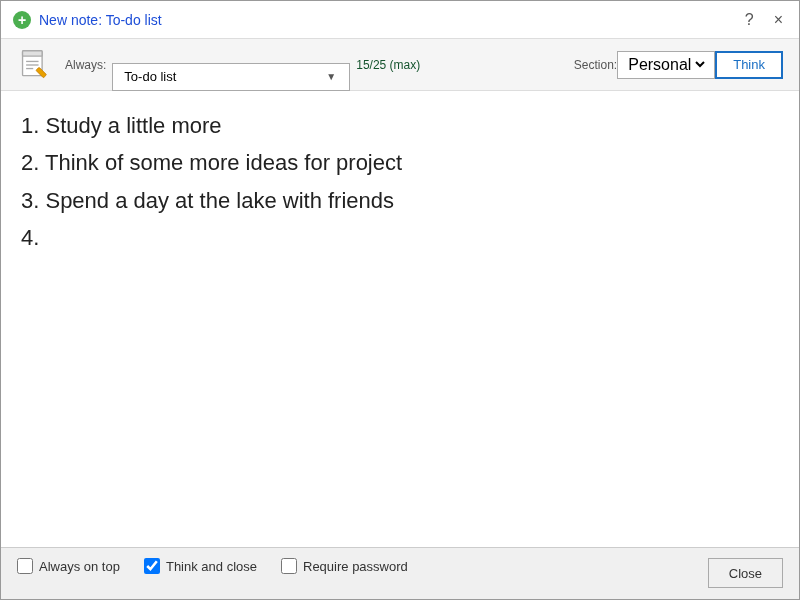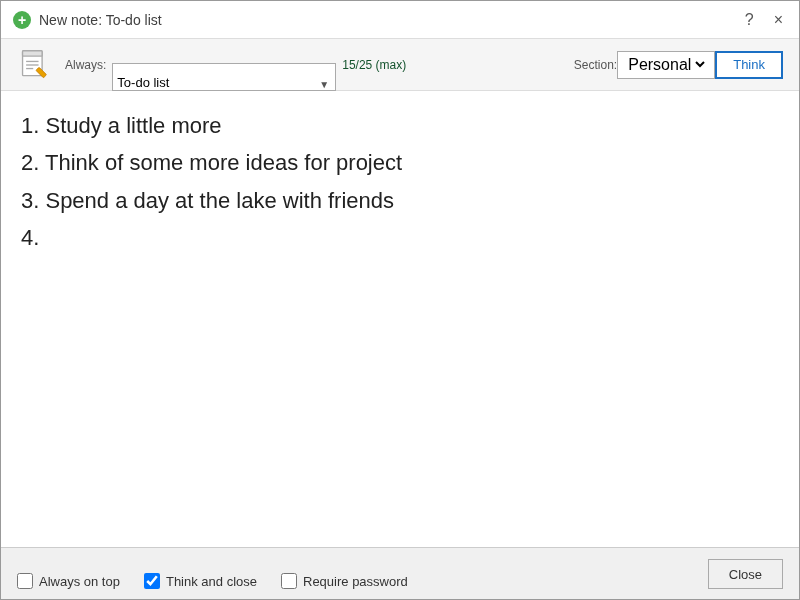--- a/index.html
+++ b/index.html
@@ -52,21 +52,21 @@
       align-items: center;
       justify-content: center;
       color: white;
       font-size: 14px;
       font-weight: bold;
       flex-shrink: 0;
     }
 
     .title-bar-text {
       font-size: 14px;
-      color: #404040;
+      color: #1d4ed8;
     }
 
     .title-bar-controls {
       display: flex;
       align-items: center;
       gap: 12px;
     }
 
     .title-bar-btn {
       background: none;
@@ -107,25 +107,25 @@
       gap: 6px;
     }
 
     .toolbar-label {
       font-size: 12px;
       color: #555;
     }
 
     .title-input-wrapper {
       display: flex;
-      align-items: flex-end;
+      align-items: center;
       border: 1px solid #aaa;
       background: white;
       height: 28px;
-      padding: 0 4px;
+      padding: 0 11px;
       margin-top: 24px;
     }
 
     .title-input {
       border: none;
       outline: none;
       font-size: 13px;
       width: 200px;
       background: transparent;
     }
@@ -194,21 +194,21 @@
       resize: none;
       font-family: 'Segoe UI', Arial, sans-serif;
       background: transparent;
     }
 
     .footer {
       background: #f0f0f0;
       border-top: 1px solid #ccc;
       padding: 10px 16px;
       display: flex;
-      align-items: flex-end;
+      align-items: flex-start;
       gap: 24px;
       height: 52px;
     }
 
     .checkbox-item {
       display: flex;
       align-items: center;
       gap: 6px;
       font-size: 13px;
       color: #333;

